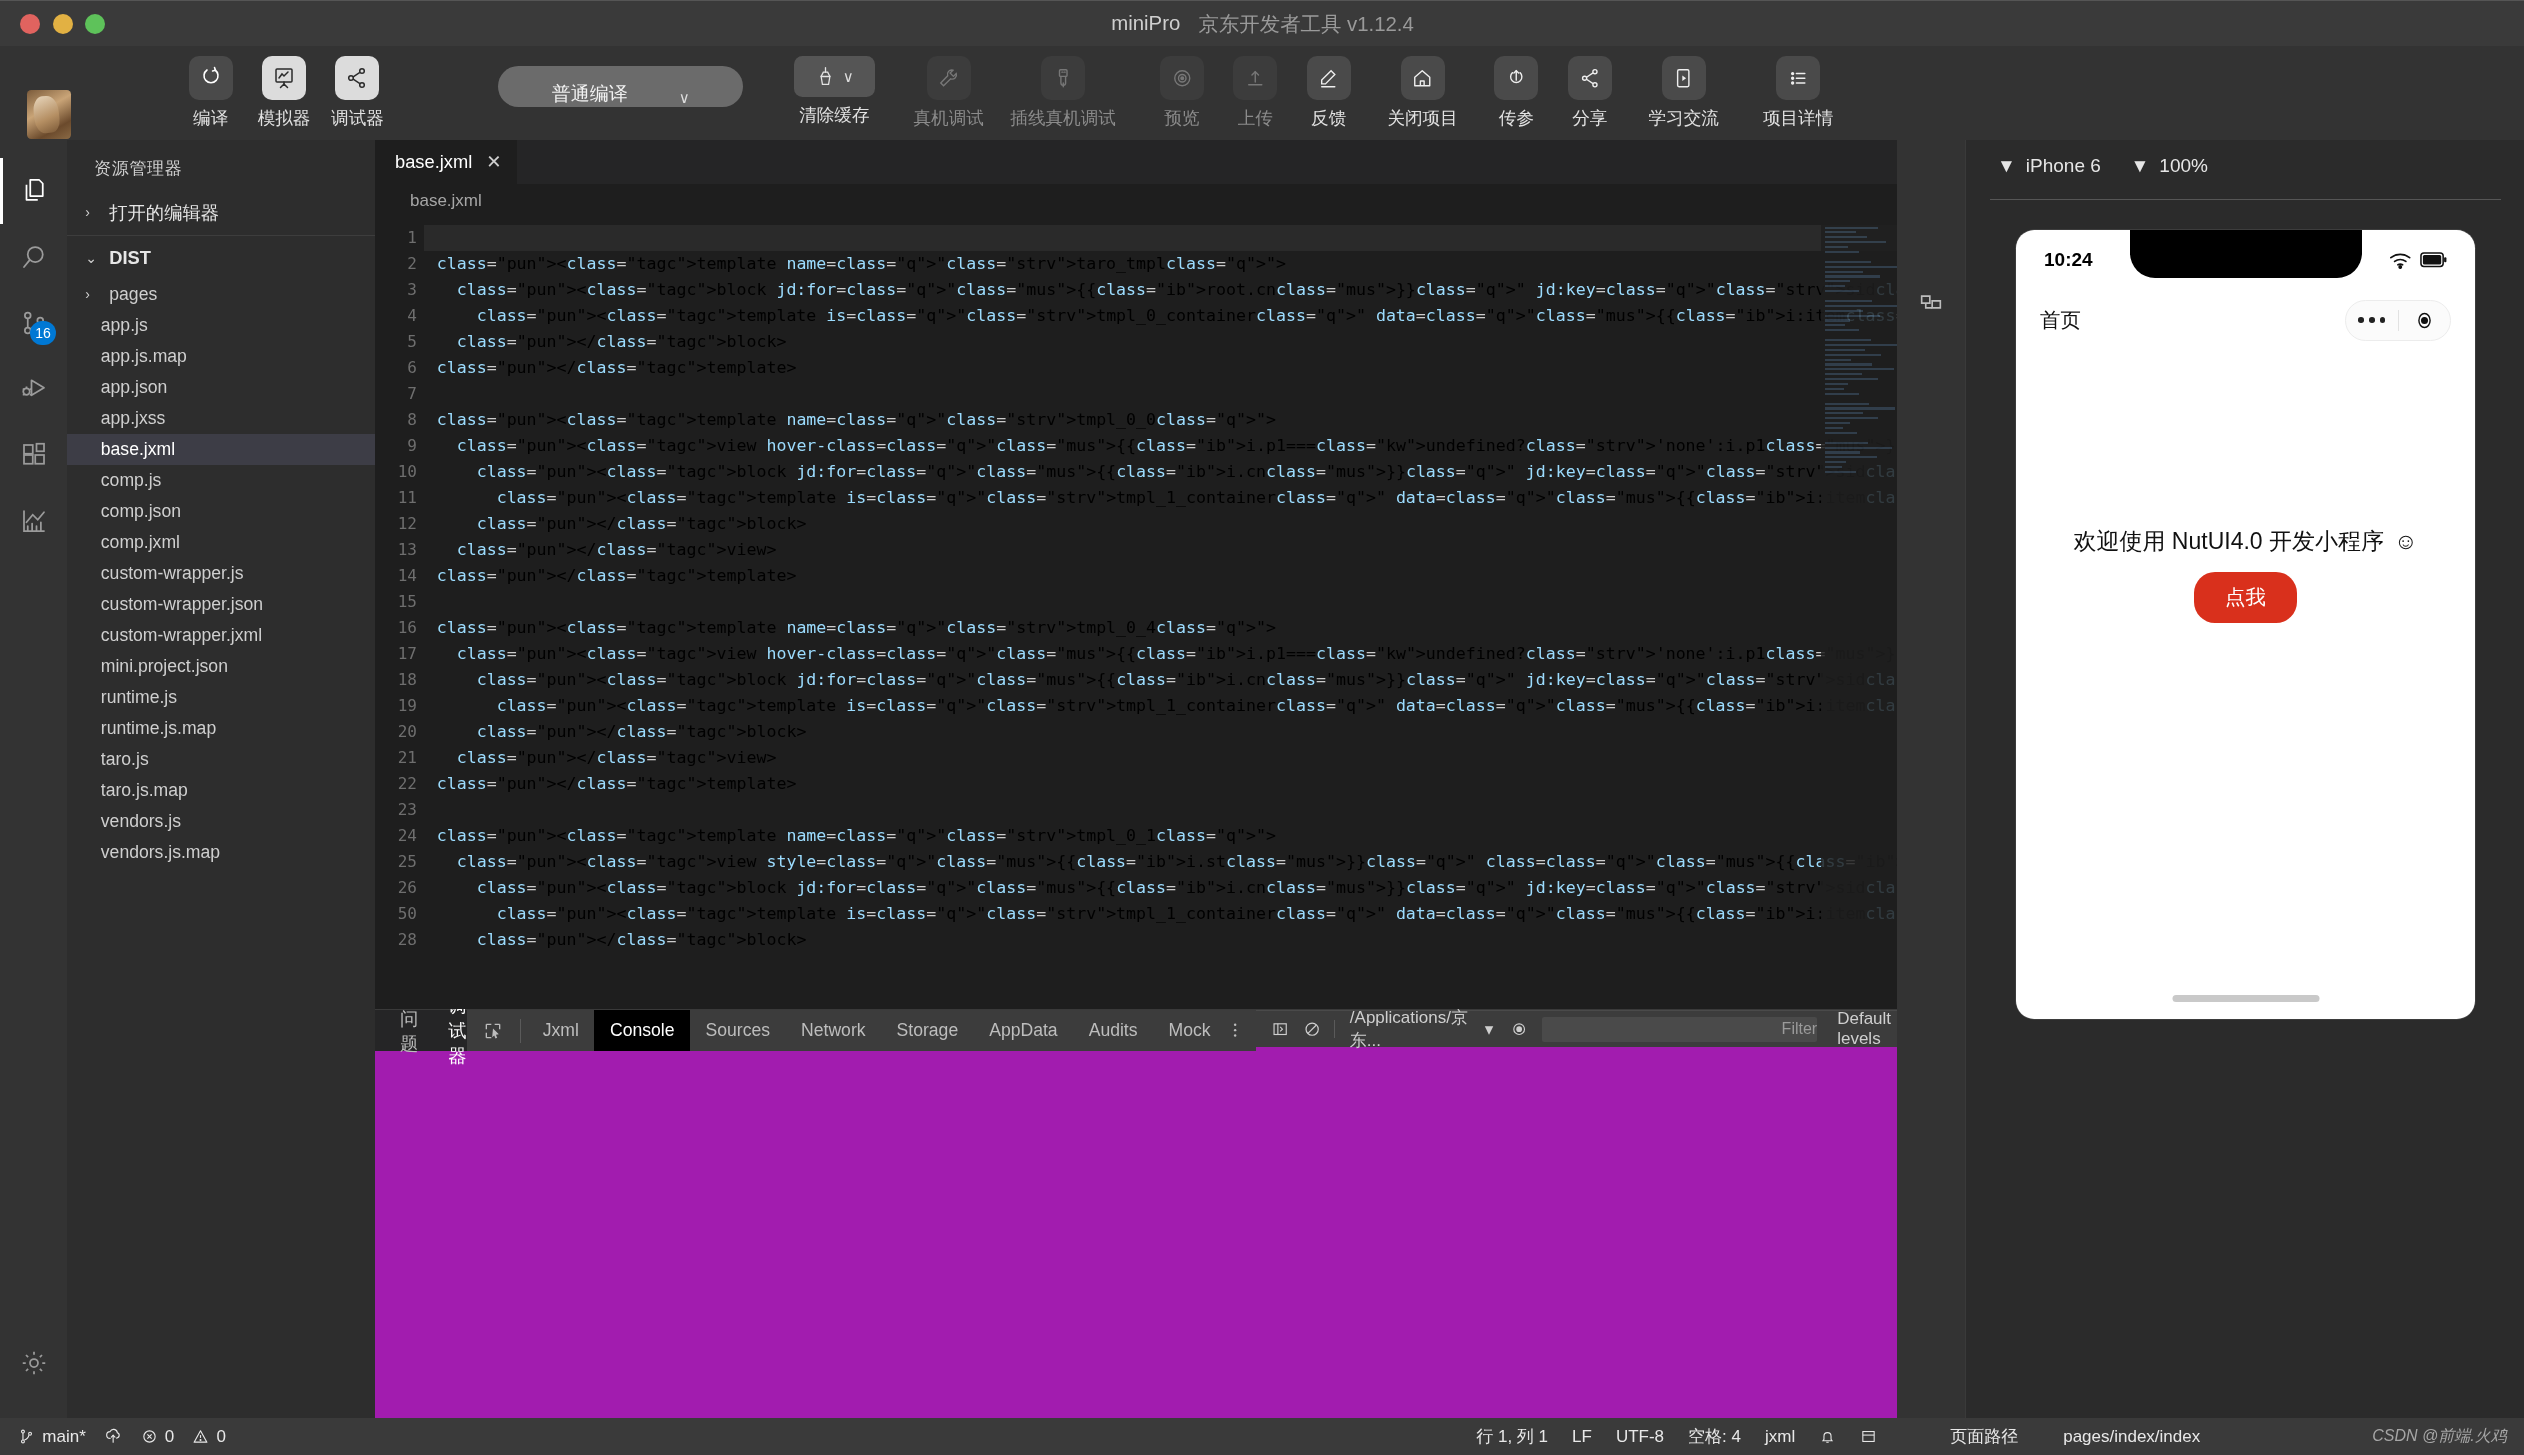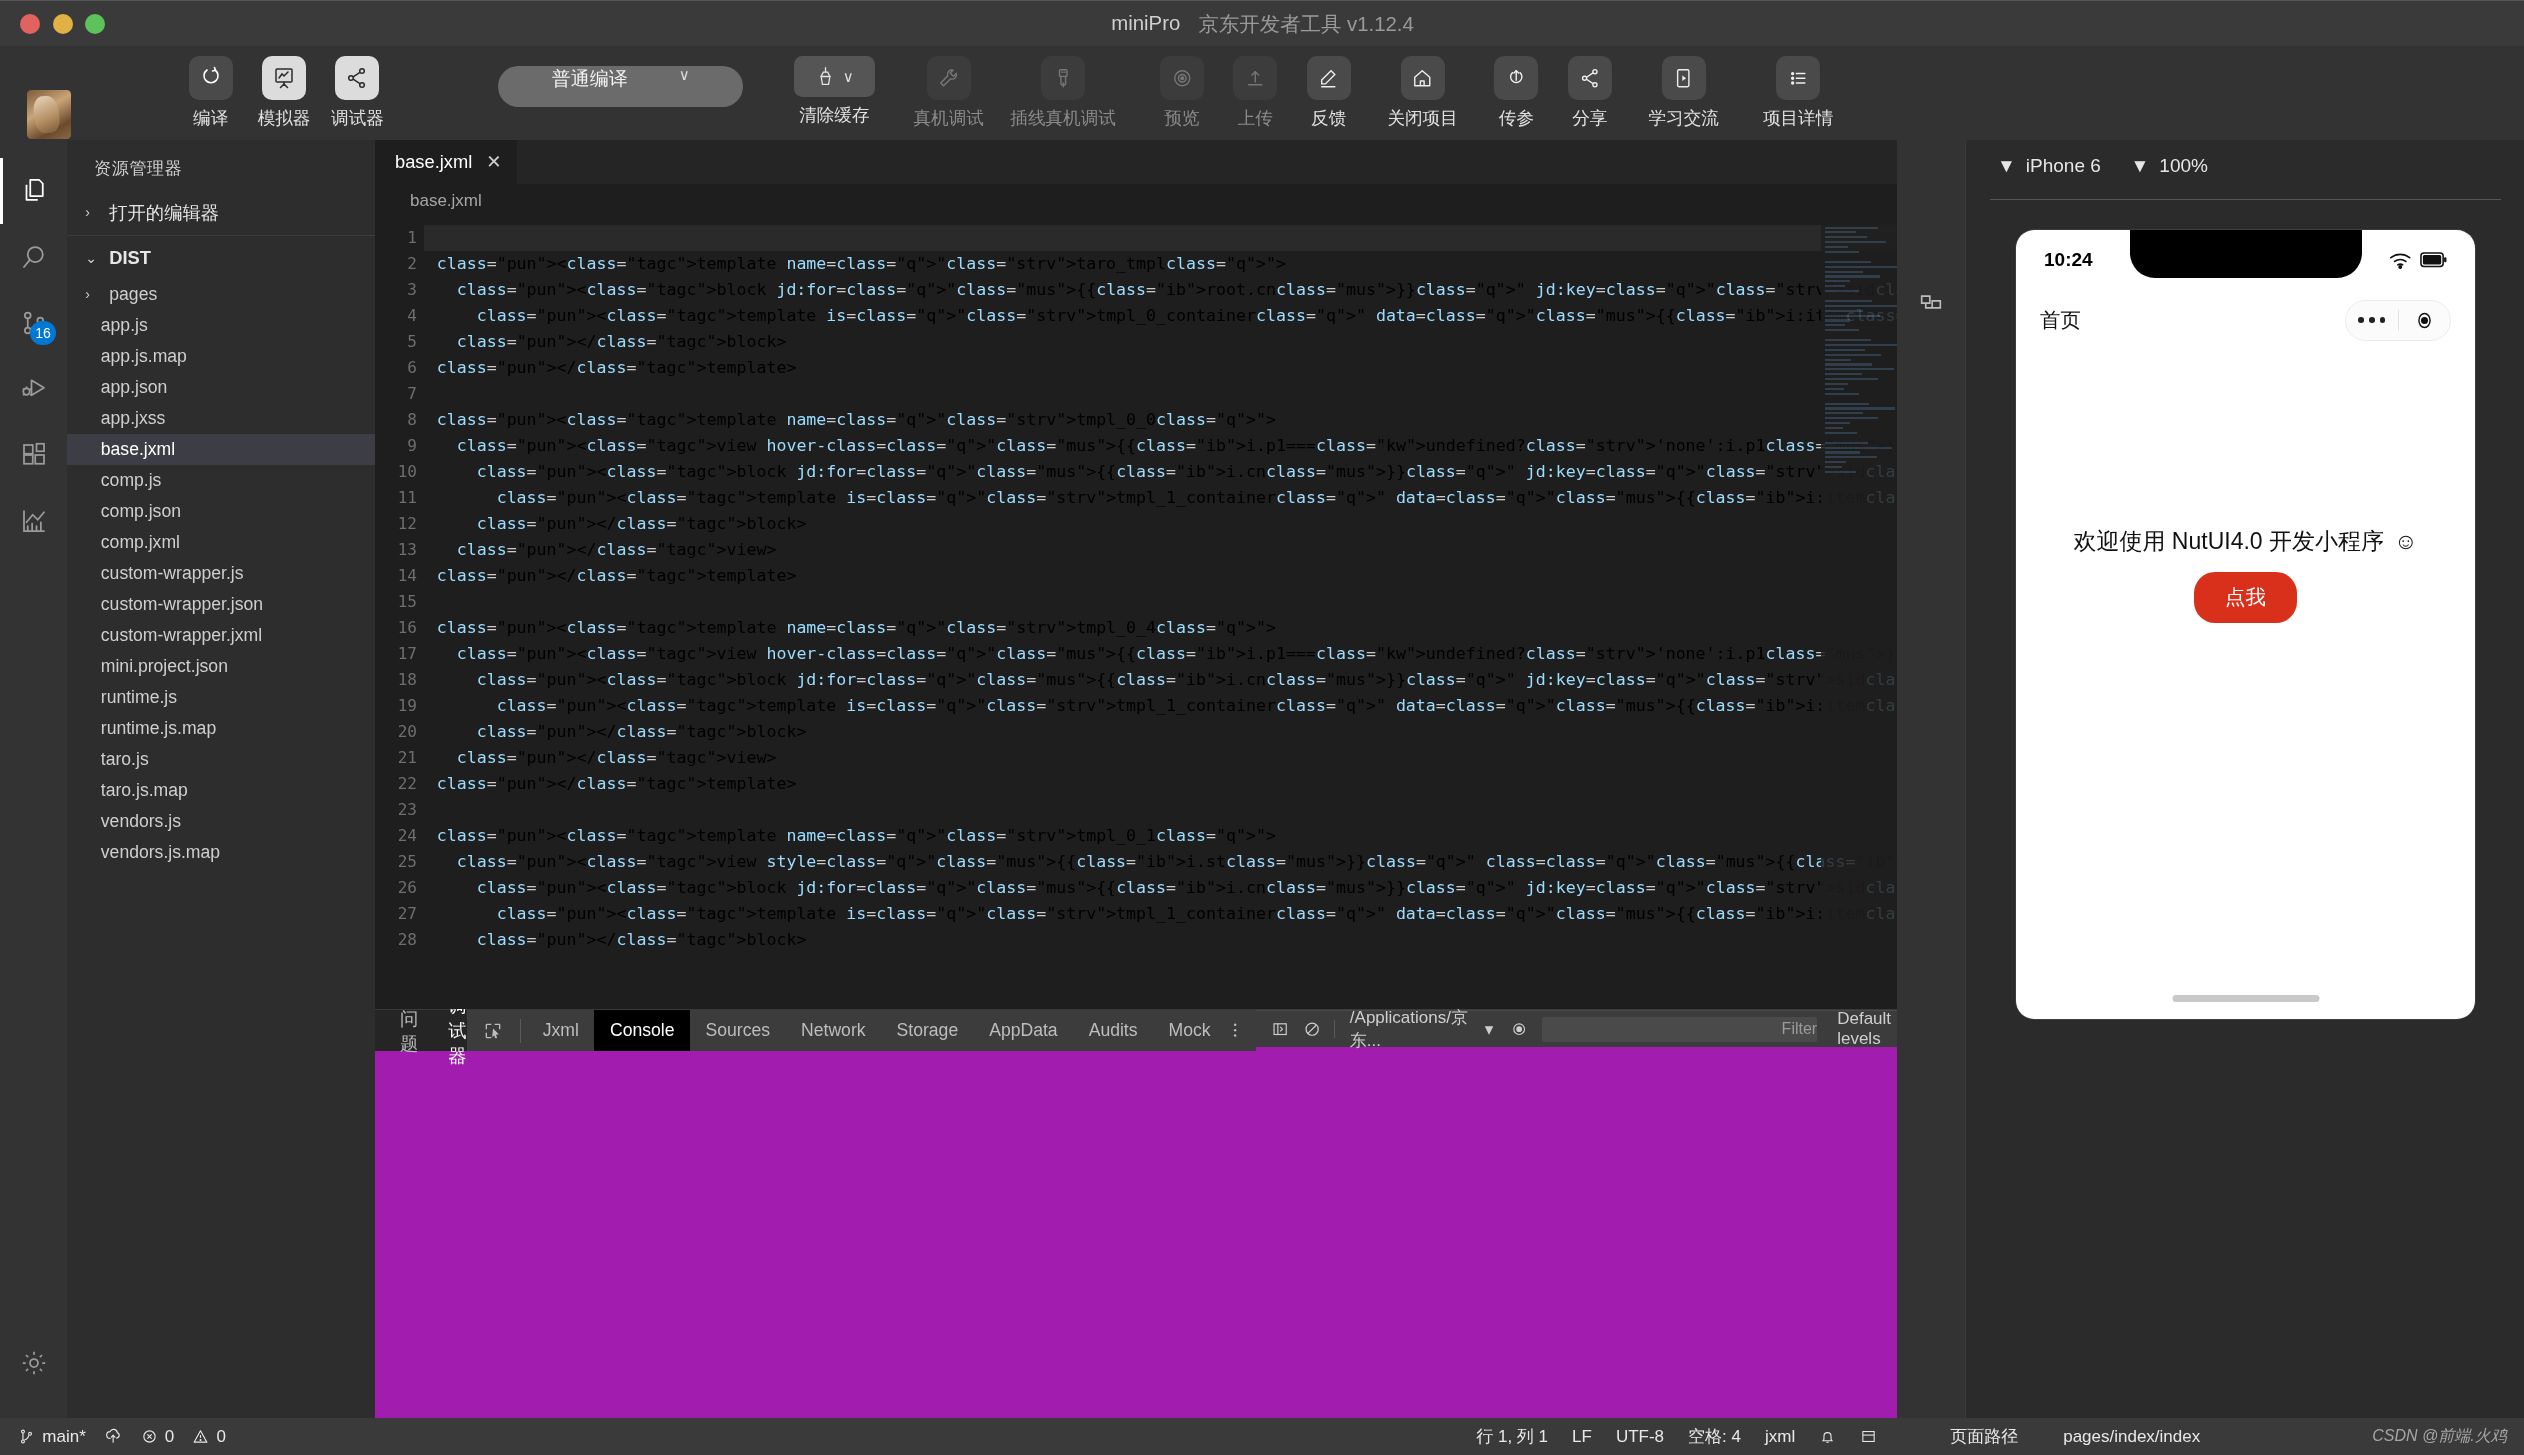--- a/index.html
+++ b/index.html
@@ -77,21 +77,21 @@
     margin-top: 6.3px; font-size: 17.6px; color: #e2e2e2; white-space: nowrap;
   }
   .tbtn .lbl.dim { color: #8b8b8b; }
   .tbtn.wide { width: 106px; }
 
   svg.ic { display:block; }
 
   .compile-sel {
     width: 245px; height: 41px; border-radius: 20.4px;
     background: #6b6b6b;
-    display: flex; align-items: flex-start; justify-content: center;
+    display: flex; align-items: flex-end; justify-content: center;
     gap: 51px;
     margin-left: 104px; margin-top: 10px;
     color: #f2f2f2; font-size: 19px;
   }
   .cache-btn {
     width: 81px; height: 41px; border-radius: 8.5px;
     background: #555; display:flex; align-items:center; justify-content:center; gap: 7px;
   }
   .caret { font-size: 15px; color: #ddd; }
 
@@ -612,21 +612,21 @@
             <div>17</div>
             <div>18</div>
             <div>19</div>
             <div>20</div>
             <div>21</div>
             <div>22</div>
             <div>23</div>
             <div>24</div>
             <div>25</div>
             <div>26</div>
-            <div>27</div>
+            <div>50</div>
             <div>28</div>
           </div>
         <div class="code" id="code"><div class="ln cur">&nbsp;</div><div class="ln"><span <span="" class="attr">class</span><span class="pun">=</span>"pun"&gt;&lt;<span <span="" class="attr">class</span><span class="pun">=</span>"tagc"&gt;template <span class="attr">name</span><span class="pun">=</span><span <span="" class="attr">class</span><span class="pun">=</span>"q"&gt;"<span <span="" class="attr">class</span><span class="pun">=</span>"strv"&gt;taro_tmpl<span <span="" class="attr">class</span><span class="pun">=</span>"q"&gt;"&gt;</div><div class="ln">  <span <span="" class="attr">class</span><span class="pun">=</span>"pun"&gt;&lt;<span <span="" class="attr">class</span><span class="pun">=</span>"tagc"&gt;block <span class="attr">jd:for</span><span class="pun">=</span><span <span="" class="attr">class</span><span class="pun">=</span>"q"&gt;"<span <span="" class="attr">class</span><span class="pun">=</span>"mus"&gt;{{<span <span="" class="attr">class</span><span class="pun">=</span>"ib"&gt;root.cn<span <span="" class="attr">class</span><span class="pun">=</span>"mus"&gt;}}<span <span="" class="attr">class</span><span class="pun">=</span>"q"&gt;" <span class="attr">jd:key</span><span class="pun">=</span><span <span="" class="attr">class</span><span class="pun">=</span>"q"&gt;"<span <span="" class="attr">class</span><span class="pun">=</span>"strv"&gt;sid<span <span="" class="attr">class</span>"q"&gt;"&gt;</div><div class="ln">    <span <span="" class="attr">class</span><span class="pun">=</span>"pun"&gt;&lt;<span <span="" class="attr">class</span><span class="pun">=</span>"tagc"&gt;template <span class="attr">is</span><span class="pun">=</span><span <span="" class="attr">class</span><span class="pun">=</span>"q"&gt;"<span <span="" class="attr">class</span><span class="pun">=</span>"strv"&gt;tmpl_0_container<span <span="" class="attr">class</span><span class="pun">=</span>"q"&gt;" <span class="attr">data</span><span class="pun">=</span><span <span="" class="attr">class</span><span class="pun">=</span>"q"&gt;"<span <span="" class="attr">class</span><span class="pun">=</span>"mus"&gt;{{<span <span="" class="attr">class</span><span class="pun">=</span>"ib"&gt;i:item<span <span="" class="attr">class</span><span class="pun">=</span>"mus"&gt;}}"q"&gt;" /&gt;</div><div class="ln">  <span <span="" class="attr">class</span><span class="pun">=</span>"pun"&gt;&lt;/<span <span="" class="attr">class</span><span class="pun">=</span>"tagc"&gt;block&gt;</div><div class="ln"><span <span="" class="attr">class</span><span class="pun">=</span>"pun"&gt;&lt;/<span <span="" class="attr">class</span><span class="pun">=</span>"tagc"&gt;template&gt;</div><div class="ln">&nbsp;</div><div class="ln"><span <span="" class="attr">class</span><span class="pun">=</span>"pun"&gt;&lt;<span <span="" class="attr">class</span><span class="pun">=</span>"tagc"&gt;template <span class="attr">name</span><span class="pun">=</span><span <span="" class="attr">class</span><span class="pun">=</span>"q"&gt;"<span <span="" class="attr">class</span><span class="pun">=</span>"strv"&gt;tmpl_0_0<span <span="" class="attr">class</span><span class="pun">=</span>"q"&gt;"&gt;</div><div class="ln">  <span <span="" class="attr">class</span><span class="pun">=</span>"pun"&gt;&lt;<span <span="" class="attr">class</span><span class="pun">=</span>"tagc"&gt;view <span class="attr">hover-class</span><span class="pun">=</span><span <span="" class="attr">class</span><span class="pun">=</span>"q"&gt;"<span <span="" class="attr">class</span><span class="pun">=</span>"mus"&gt;{{<span <span="" class="attr">class</span><span class="pun">=</span>"ib"&gt;i.p1===<span <span="" class="attr">class</span><span class="pun">=</span>"kw"&gt;undefined?<span <span="" class="attr">class</span><span class="pun">=</span>"strv"&gt;'none':i.p1<span <span="" class="attr">class</span><span class="pun">=</span>"mus"&gt;}}"q"&gt;" "q"&gt;""mus"&gt;{{"ib"&gt;i.p4==="kw"&gt;undefined?!1:i.p4"mus"&gt;}}"q"&gt;" hover-start</div><div class="ln">    <span <span="" class="attr">class</span><span class="pun">=</span>"pun"&gt;&lt;<span <span="" class="attr">class</span><span class="pun">=</span>"tagc"&gt;block <span class="attr">jd:for</span><span class="pun">=</span><span <span="" class="attr">class</span><span class="pun">=</span>"q"&gt;"<span <span="" class="attr">class</span><span class="pun">=</span>"mus"&gt;{{<span <span="" class="attr">class</span><span class="pun">=</span>"ib"&gt;i.cn<span <span="" class="attr">class</span><span class="pun">=</span>"mus"&gt;}}<span <span="" class="attr">class</span><span class="pun">=</span>"q"&gt;" <span class="attr">jd:key</span><span class="pun">=</span><span <span="" class="attr">class</span><span class="pun">=</span>"q"&gt;"<span <span="" class="attr">class</span><span class="pun">=</span>"strv"&gt;sid<span <span="" class="attr">class</span>"q"&gt;"&gt;</div><div class="ln">      <span <span="" class="attr">class</span><span class="pun">=</span>"pun"&gt;&lt;<span <span="" class="attr">class</span><span class="pun">=</span>"tagc"&gt;template <span class="attr">is</span><span class="pun">=</span><span <span="" class="attr">class</span><span class="pun">=</span>"q"&gt;"<span <span="" class="attr">class</span><span class="pun">=</span>"strv"&gt;tmpl_1_container<span <span="" class="attr">class</span><span class="pun">=</span>"q"&gt;" <span class="attr">data</span><span class="pun">=</span><span <span="" class="attr">class</span><span class="pun">=</span>"q"&gt;"<span <span="" class="attr">class</span><span class="pun">=</span>"mus"&gt;{{<span <span="" class="attr">class</span><span class="pun">=</span>"ib"&gt;i:item<span <span="" class="attr">class</span>"mus"&gt;}}"q"&gt;" /&gt;</div><div class="ln">    <span <span="" class="attr">class</span><span class="pun">=</span>"pun"&gt;&lt;/<span <span="" class="attr">class</span><span class="pun">=</span>"tagc"&gt;block&gt;</div><div class="ln">  <span <span="" class="attr">class</span><span class="pun">=</span>"pun"&gt;&lt;/<span <span="" class="attr">class</span><span class="pun">=</span>"tagc"&gt;view&gt;</div><div class="ln"><span <span="" class="attr">class</span><span class="pun">=</span>"pun"&gt;&lt;/<span <span="" class="attr">class</span><span class="pun">=</span>"tagc"&gt;template&gt;</div><div class="ln">&nbsp;</div><div class="ln"><span <span="" class="attr">class</span><span class="pun">=</span>"pun"&gt;&lt;<span <span="" class="attr">class</span><span class="pun">=</span>"tagc"&gt;template <span class="attr">name</span><span class="pun">=</span><span <span="" class="attr">class</span><span class="pun">=</span>"q"&gt;"<span <span="" class="attr">class</span><span class="pun">=</span>"strv"&gt;tmpl_0_4<span <span="" class="attr">class</span><span class="pun">=</span>"q"&gt;"&gt;</div><div class="ln">  <span <span="" class="attr">class</span><span class="pun">=</span>"pun"&gt;&lt;<span <span="" class="attr">class</span><span class="pun">=</span>"tagc"&gt;view <span class="attr">hover-class</span><span class="pun">=</span><span <span="" class="attr">class</span><span class="pun">=</span>"q"&gt;"<span <span="" class="attr">class</span><span class="pun">=</span>"mus"&gt;{{<span <span="" class="attr">class</span><span class="pun">=</span>"ib"&gt;i.p1===<span <span="" class="attr">class</span><span class="pun">=</span>"kw"&gt;undefined?<span <span="" class="attr">class</span><span class="pun">=</span>"strv"&gt;'none':i.p1<span <span="" class="attr">class</span><span class="pun">=</span>"mus"&gt;}}"q"&gt;" "q"&gt;""mus"&gt;{{"ib"&gt;i.p4==="kw"&gt;undefined?!1:i.p4"mus"&gt;}}"q"&gt;" hover-start</div><div class="ln">    <span <span="" class="attr">class</span><span class="pun">=</span>"pun"&gt;&lt;<span <span="" class="attr">class</span><span class="pun">=</span>"tagc"&gt;block <span class="attr">jd:for</span><span class="pun">=</span><span <span="" class="attr">class</span><span class="pun">=</span>"q"&gt;"<span <span="" class="attr">class</span><span class="pun">=</span>"mus"&gt;{{<span <span="" class="attr">class</span><span class="pun">=</span>"ib"&gt;i.cn<span <span="" class="attr">class</span><span class="pun">=</span>"mus"&gt;}}<span <span="" class="attr">class</span><span class="pun">=</span>"q"&gt;" <span class="attr">jd:key</span><span class="pun">=</span><span <span="" class="attr">class</span><span class="pun">=</span>"q"&gt;"<span <span="" class="attr">class</span><span class="pun">=</span>"strv"&gt;sid<span <span="" class="attr">class</span>"q"&gt;"&gt;</div><div class="ln">      <span <span="" class="attr">class</span><span class="pun">=</span>"pun"&gt;&lt;<span <span="" class="attr">class</span><span class="pun">=</span>"tagc"&gt;template <span class="attr">is</span><span class="pun">=</span><span <span="" class="attr">class</span><span class="pun">=</span>"q"&gt;"<span <span="" class="attr">class</span><span class="pun">=</span>"strv"&gt;tmpl_1_container<span <span="" class="attr">class</span><span class="pun">=</span>"q"&gt;" <span class="attr">data</span><span class="pun">=</span><span <span="" class="attr">class</span><span class="pun">=</span>"q"&gt;"<span <span="" class="attr">class</span><span class="pun">=</span>"mus"&gt;{{<span <span="" class="attr">class</span><span class="pun">=</span>"ib"&gt;i:item<span <span="" class="attr">class</span>"mus"&gt;}}"q"&gt;" /&gt;</div><div class="ln">    <span <span="" class="attr">class</span><span class="pun">=</span>"pun"&gt;&lt;/<span <span="" class="attr">class</span><span class="pun">=</span>"tagc"&gt;block&gt;</div><div class="ln">  <span <span="" class="attr">class</span><span class="pun">=</span>"pun"&gt;&lt;/<span <span="" class="attr">class</span><span class="pun">=</span>"tagc"&gt;view&gt;</div><div class="ln"><span <span="" class="attr">class</span><span class="pun">=</span>"pun"&gt;&lt;/<span <span="" class="attr">class</span><span class="pun">=</span>"tagc"&gt;template&gt;</div><div class="ln">&nbsp;</div><div class="ln"><span <span="" class="attr">class</span><span class="pun">=</span>"pun"&gt;&lt;<span <span="" class="attr">class</span><span class="pun">=</span>"tagc"&gt;template <span class="attr">name</span><span class="pun">=</span><span <span="" class="attr">class</span><span class="pun">=</span>"q"&gt;"<span <span="" class="attr">class</span><span class="pun">=</span>"strv"&gt;tmpl_0_1<span <span="" class="attr">class</span><span class="pun">=</span>"q"&gt;"&gt;</div><div class="ln">  <span <span="" class="attr">class</span><span class="pun">=</span>"pun"&gt;&lt;<span <span="" class="attr">class</span><span class="pun">=</span>"tagc"&gt;view <span class="attr">style</span><span class="pun">=</span><span <span="" class="attr">class</span><span class="pun">=</span>"q"&gt;"<span <span="" class="attr">class</span><span class="pun">=</span>"mus"&gt;{{<span <span="" class="attr">class</span><span class="pun">=</span>"ib"&gt;i.st<span <span="" class="attr">class</span><span class="pun">=</span>"mus"&gt;}}<span <span="" class="attr">class</span><span class="pun">=</span>"q"&gt;" <span class="attr">class</span><span class="pun">=</span><span <span="" class="attr">class</span><span class="pun">=</span>"q"&gt;"<span <span="" class="attr">class</span><span class="pun">=</span>"mus"&gt;{{<span <span="" class="attr">class</span><span class="pun">=</span>"ib"&gt;i.cl"mus"&gt;}}"q"&gt;"  "q"&gt;""mus"&gt;{{"ib"&gt;i.uid||i.sid"mus"&gt;}}"q"&gt;" "q"&gt;""mus"&gt;{{"ib"&gt;i.sid"mus"&gt;}}"q"&gt;"&gt;</div><div class="ln">    <span <span="" class="attr">class</span><span class="pun">=</span>"pun"&gt;&lt;<span <span="" class="attr">class</span><span class="pun">=</span>"tagc"&gt;block <span class="attr">jd:for</span><span class="pun">=</span><span <span="" class="attr">class</span><span class="pun">=</span>"q"&gt;"<span <span="" class="attr">class</span><span class="pun">=</span>"mus"&gt;{{<span <span="" class="attr">class</span><span class="pun">=</span>"ib"&gt;i.cn<span <span="" class="attr">class</span><span class="pun">=</span>"mus"&gt;}}<span <span="" class="attr">class</span><span class="pun">=</span>"q"&gt;" <span class="attr">jd:key</span><span class="pun">=</span><span <span="" class="attr">class</span><span class="pun">=</span>"q"&gt;"<span <span="" class="attr">class</span><span class="pun">=</span>"strv"&gt;sid<span <span="" class="attr">class</span>"q"&gt;"&gt;</div><div class="ln">      <span <span="" class="attr">class</span><span class="pun">=</span>"pun"&gt;&lt;<span <span="" class="attr">class</span><span class="pun">=</span>"tagc"&gt;template <span class="attr">is</span><span class="pun">=</span><span <span="" class="attr">class</span><span class="pun">=</span>"q"&gt;"<span <span="" class="attr">class</span><span class="pun">=</span>"strv"&gt;tmpl_1_container<span <span="" class="attr">class</span><span class="pun">=</span>"q"&gt;" <span class="attr">data</span><span class="pun">=</span><span <span="" class="attr">class</span><span class="pun">=</span>"q"&gt;"<span <span="" class="attr">class</span><span class="pun">=</span>"mus"&gt;{{<span <span="" class="attr">class</span><span class="pun">=</span>"ib"&gt;i:item<span <span="" class="attr">class</span>"mus"&gt;}}"q"&gt;" /&gt;</div><div class="ln">    <span <span="" class="attr">class</span><span class="pun">=</span>"pun"&gt;&lt;/<span <span="" class="attr">class</span><span class="pun">=</span>"tagc"&gt;block&gt;</div></div>
         <div class="minimap" id="minimap">
             <div class="mm-line" style="width: 70%; opacity: 0.5;"></div>
             <div class="mm-line" style="width: 40%; opacity: 0.5;"></div>
             <div class="mm-line" style="width: 55%; opacity: 0.5;"></div>
             <div class="mm-line" style="width: 80%; opacity: 0.5;"></div>
             <div class="mm-line" style="width: 30%; opacity: 0.5;"></div>
             <div class="mm-line" style="width: 45%; opacity: 0.5;"></div>

